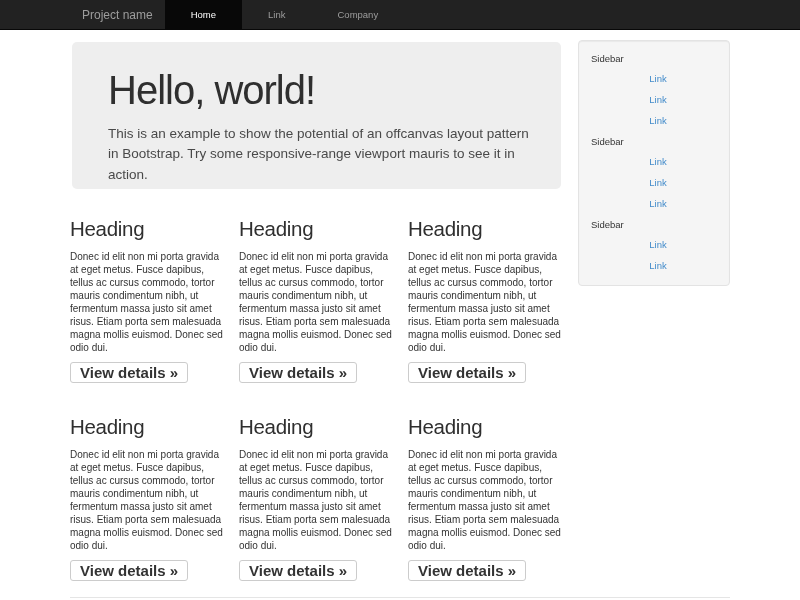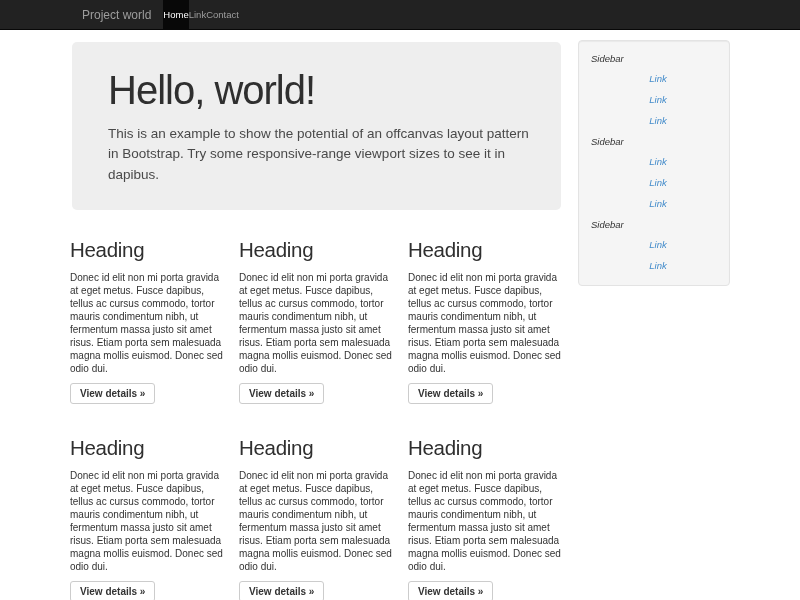--- a/index.html
+++ b/index.html
@@ -24,34 +24,34 @@
     width: 660px; margin: 0 auto;
     display: flex; align-items: stretch; height: 100%;
   }
   .brand {
     color: #9d9d9d; font-size: 12px;
     line-height: 30px; padding: 0 12px;
     white-space: nowrap;
   }
   .nav-item {
     color: #9d9d9d; font-size: 9.5px;
-    line-height: 30px; padding: 0 0;
+    line-height: 30px; padding: 0 26px;
     white-space: nowrap;
   }
   .nav-item.active { background: #080808; color: #ffffff; }
 
   
   .container { width: 660px; margin: 0 auto; }
   .row-offcanvas { display: flex; gap: 13px; align-items: flex-start; }
   .main-col { width: 495px; }
 
   
   .jumbotron {
     margin: 12px 4px 0 2px;
-    height: 168px;
+    height: 147px;
     background: #eeeeee;
     border-radius: 5px;
     padding: 27px 36px 0 36px;
   }
   .jumbotron h1 {
     margin: 0; font-size: 40px; font-weight: 500;
     letter-spacing: -1px; line-height: 1.08; color: #2f2f2f;
   }
   .jumbotron p {
     margin: 12px 0 0 0; font-size: 13.5px; line-height: 1.5;
@@ -74,34 +74,33 @@
     margin: 0 0 8px 0;
     font-size: 10px; line-height: 13px; color: #333333;
   }
   .btn-row { margin: 0; }
   .btn {
     display: inline-block;
     padding: 4px 9px;
     background: #ffffff;
     border: 1px solid #cccccc;
     border-radius: 3px;
-    color: #333333; font-size: 10px; font-weight: bold;
+    color: #333333; font-size: 15px; font-weight: bold;
     line-height: 11px;
   }
 
   
   .sidebar {
     width: 152px;
     margin-top: 10px;
     background: #f5f5f5;
     border: 1px solid #e3e3e3;
     border-radius: 4px;
     padding: 8px 0;
     box-shadow: inset 0 1px 1px rgba(0,0,0,0.05);
-    font-style: italic;
   }
   .sidebar-header {
     padding: 4px 12px; color: #333333; font-size: 9.5px;
     line-height: 12px;
   }
   .sidebar-link {
     display: block;
     padding: 4px 12px 5px 20px;
     color: #428bca; font-size: 9.5px; line-height: 12px; text-align: center;
   }
@@ -114,35 +113,35 @@
   .footer p {
     margin: 10px 0 0 12px;
     font-size: 9.5px; color: #5f5f5f;
   }
 </style>
 </head>
 <body>
 
 <nav class="navbar">
   <div class="navbar-inner">
-    <a class="brand">Project world</a>
+    <a class="brand">Project name</a>
     <a class="nav-item active">Home</a>
     <a class="nav-item">Link</a>
-    <a class="nav-item">Contact</a>
+    <a class="nav-item">Company</a>
   </div>
 </nav>
 
 <div class="container">
   <div class="row-offcanvas">
 
     <main class="main-col">
 
       <section class="jumbotron">
         <h1>Hello, world!</h1>
-        <p>This is an example to show the potential of an offcanvas layout pattern in Bootstrap. Try some responsive-range viewport sizes to see it in dapibus.</p>
+        <p>This is an example to show the potential of an offcanvas layout pattern in Bootstrap. Try some responsive-range viewport mauris to see it in action.</p>
       </section>
 
       <div class="cards">
 
         <article class="card">
           <h2>Heading</h2>
           <p class="body-text">Donec id elit non mi porta gravida at eget metus. Fusce dapibus, tellus ac cursus commodo, tortor mauris condimentum nibh, ut fermentum massa justo sit amet risus. Etiam porta sem malesuada magna mollis euismod. Donec sed odio dui.</p>
           <p class="btn-row"><a class="btn">View details »</a></p>
         </article>
 

